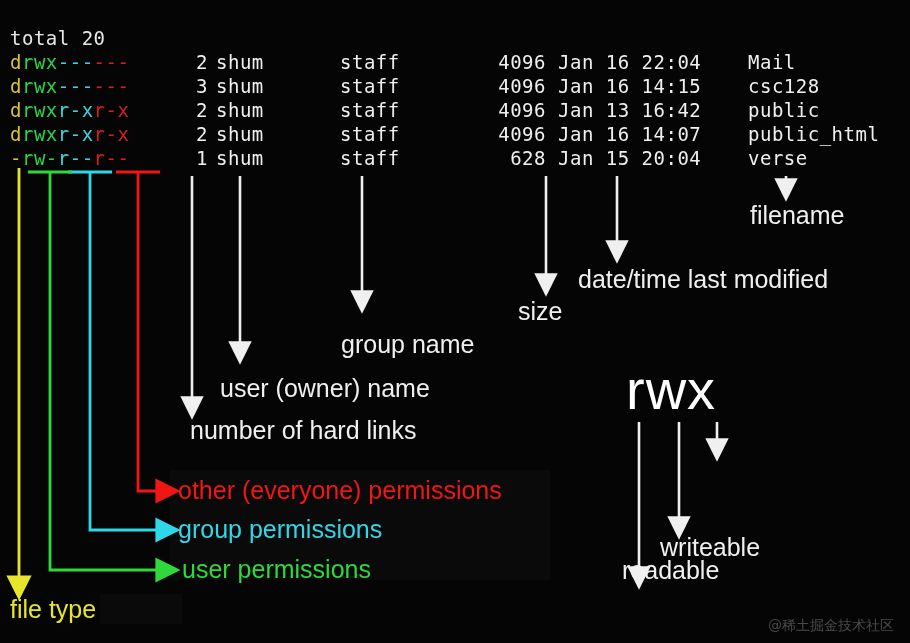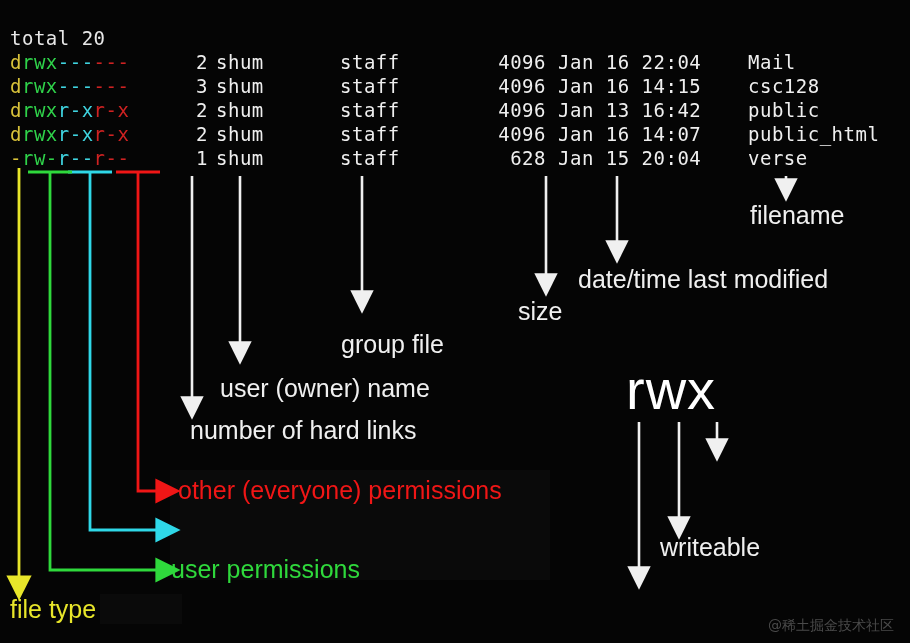--- a/index.html
+++ b/index.html
@@ -108,25 +108,27 @@
     </g>
 
     <g stroke="#e8e62a" stroke-width="2.8" fill="none">
       <line x1="19" y1="168" x2="19" y2="588" marker-end="url(#mY)"></line>
     </g>
   </svg>
 
   <div class="lbl" style="left:750px;top:203px;">filename</div>
   <div class="lbl" style="left:578px;top:267px;">date/time last modified</div>
   <div class="lbl" style="left:518px;top:299px;">size</div>
-  <div class="lbl" style="left:341px;top:332px;">group file</div>
+  <div class="lbl" style="left:341px;top:332px;">group name</div>
   <div class="lbl" style="left:220px;top:376px;">user (owner) name</div>
   <div class="lbl" style="left:190px;top:418px;">number of hard links</div>
 
   <div class="lbl lbl-red" style="left:178px;top:478px;">other (everyone) permissions</div>
-  <div class="lbl lbl-green" style="left:171px;top:557px;">user permissions</div>
+  <div class="lbl lbl-cyan" style="left:178px;top:517px;">group permissions</div>
+  <div class="lbl lbl-green" style="left:182px;top:557px;">user permissions</div>
   <div class="lbl lbl-yellow" style="left:10px;top:597px;">file type</div>
 
   <div class="rwx" style="left:626px;top:362px;">rwx</div>
   <div class="lbl" style="left:660px;top:535px;">writeable</div>
+  <div class="lbl" style="left:622px;top:558px;">readable</div>
 
   <div class="watermark">@稀土掘金技术社区</div>
 </div>
 
 </body></html>

